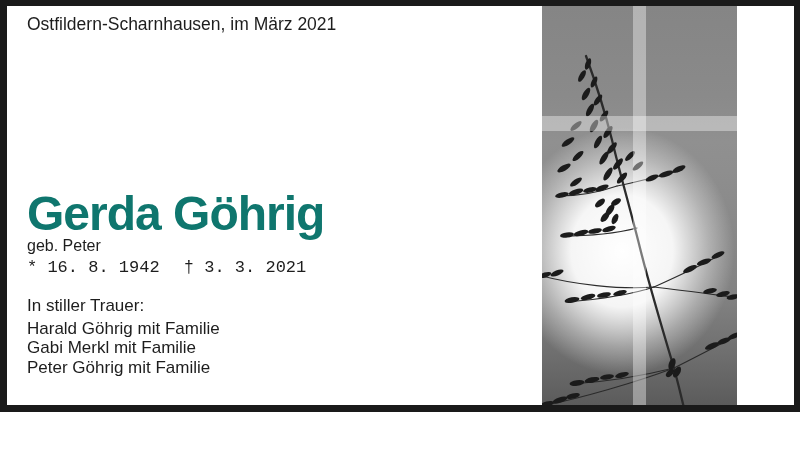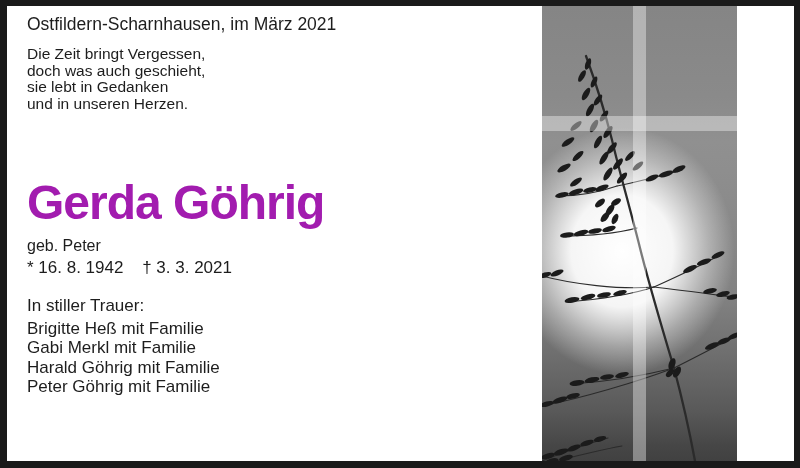--- a/index.html
+++ b/index.html
@@ -2,36 +2,36 @@
 <html><head>
 <meta charset="utf-8">
 <style>
   html,body { margin:0; padding:0; }
   body {
     width:800px; height:468px;
     font-family:"Liberation Sans", sans-serif;
     background:#ffffff;
   }
   .ad {
-    position:relative; width:800px; height:468px;
+    position:relative; width:800px; height:412px;
     background:#1a1a1a; overflow:hidden;
   }
   .inner {
     position:absolute; top:6px; left:7px; right:6px; bottom:7px;
     background:#ffffff;
   }
   .textcol { position:absolute; inset:0; color:#1d1d1d; }
   .textcol > div, .textcol > h1 { position:absolute; left:20px; margin:0; white-space:nowrap; }
 
   .dateline   { top:8px;   font-size:17.5px; line-height:1.2; }
   .verse      { top:40px;  font-size:15.5px; line-height:16.7px; }
   .intro      { top:124px; font-size:17px;   line-height:19px; }
-  .name       { top:173px; font-size:48px; font-weight:700; letter-spacing:-1px; line-height:1; color:#a21caf; }
+  .name       { top:184px; font-size:48px; font-weight:700; letter-spacing:-1px; line-height:1; color:#0f766e; }
   .maiden     { top:230px; font-size:16px;   line-height:1.2; }
-  .dates      { top:252px; font-size:17px;   line-height:1.2; }
+  .dates      { top:252px; font-size:17px;   line-height:1.2;font-family:Liberation Mono, monospace; }
   .dates .birth { margin-right:14px; }
   .trauer     { top:290px; font-size:17px;   line-height:1.2; }
   .mourners   { top:313px; font-size:17px;   line-height:19.3px; }
   .closing    { top:422px; font-size:17px;   line-height:1.2; }
 
   .photo {
     position:absolute; left:535px; top:0; width:195px; height:100%;
     overflow:hidden;
     background:linear-gradient(180deg,
       #858585 0px, #8a8a8a 90px, #909090 135px, #8e8e8e 165px,
@@ -55,42 +55,35 @@
 </style>
 </head>
 <body>
 
 <div class="ad">
   <div class="inner">
 
     <div class="textcol">
       <div class="dateline">Ostfildern-Scharnhausen, im März 2021</div>
 
-      <div class="verse">
-        <div>Die Zeit bringt Vergessen,</div>
-        <div>doch was auch geschieht,</div>
-        <div>sie lebt in Gedanken</div>
-        <div>und in unseren Herzen.</div>
-      </div>
 
 
       <h1 class="name">Gerda Göhrig</h1>
       <div class="maiden">geb. Peter</div>
 
       <div class="dates">
         <span class="birth">* 16. 8. 1942</span>
         <span class="death">† 3. 3. 2021</span>
       </div>
 
       <div class="trauer">In stiller Trauer:</div>
 
       <div class="mourners">
-        <div>Brigitte Heß mit Familie</div>
+        <div>Harald Göhrig mit Familie</div>
         <div>Gabi Merkl mit Familie</div>
-        <div>Harald Göhrig mit Familie</div>
         <div>Peter Göhrig mit Familie</div>
       </div>
 
     </div>
 
     <div class="photo">
       <div class="glow"></div>
 
       <svg class="grass" width="195" height="455" viewBox="0 0 195 455" xmlns="http://www.w3.org/2000/svg">
         <g stroke="#2b2b2b" fill="none" stroke-linecap="round" stroke-width="1.1">

